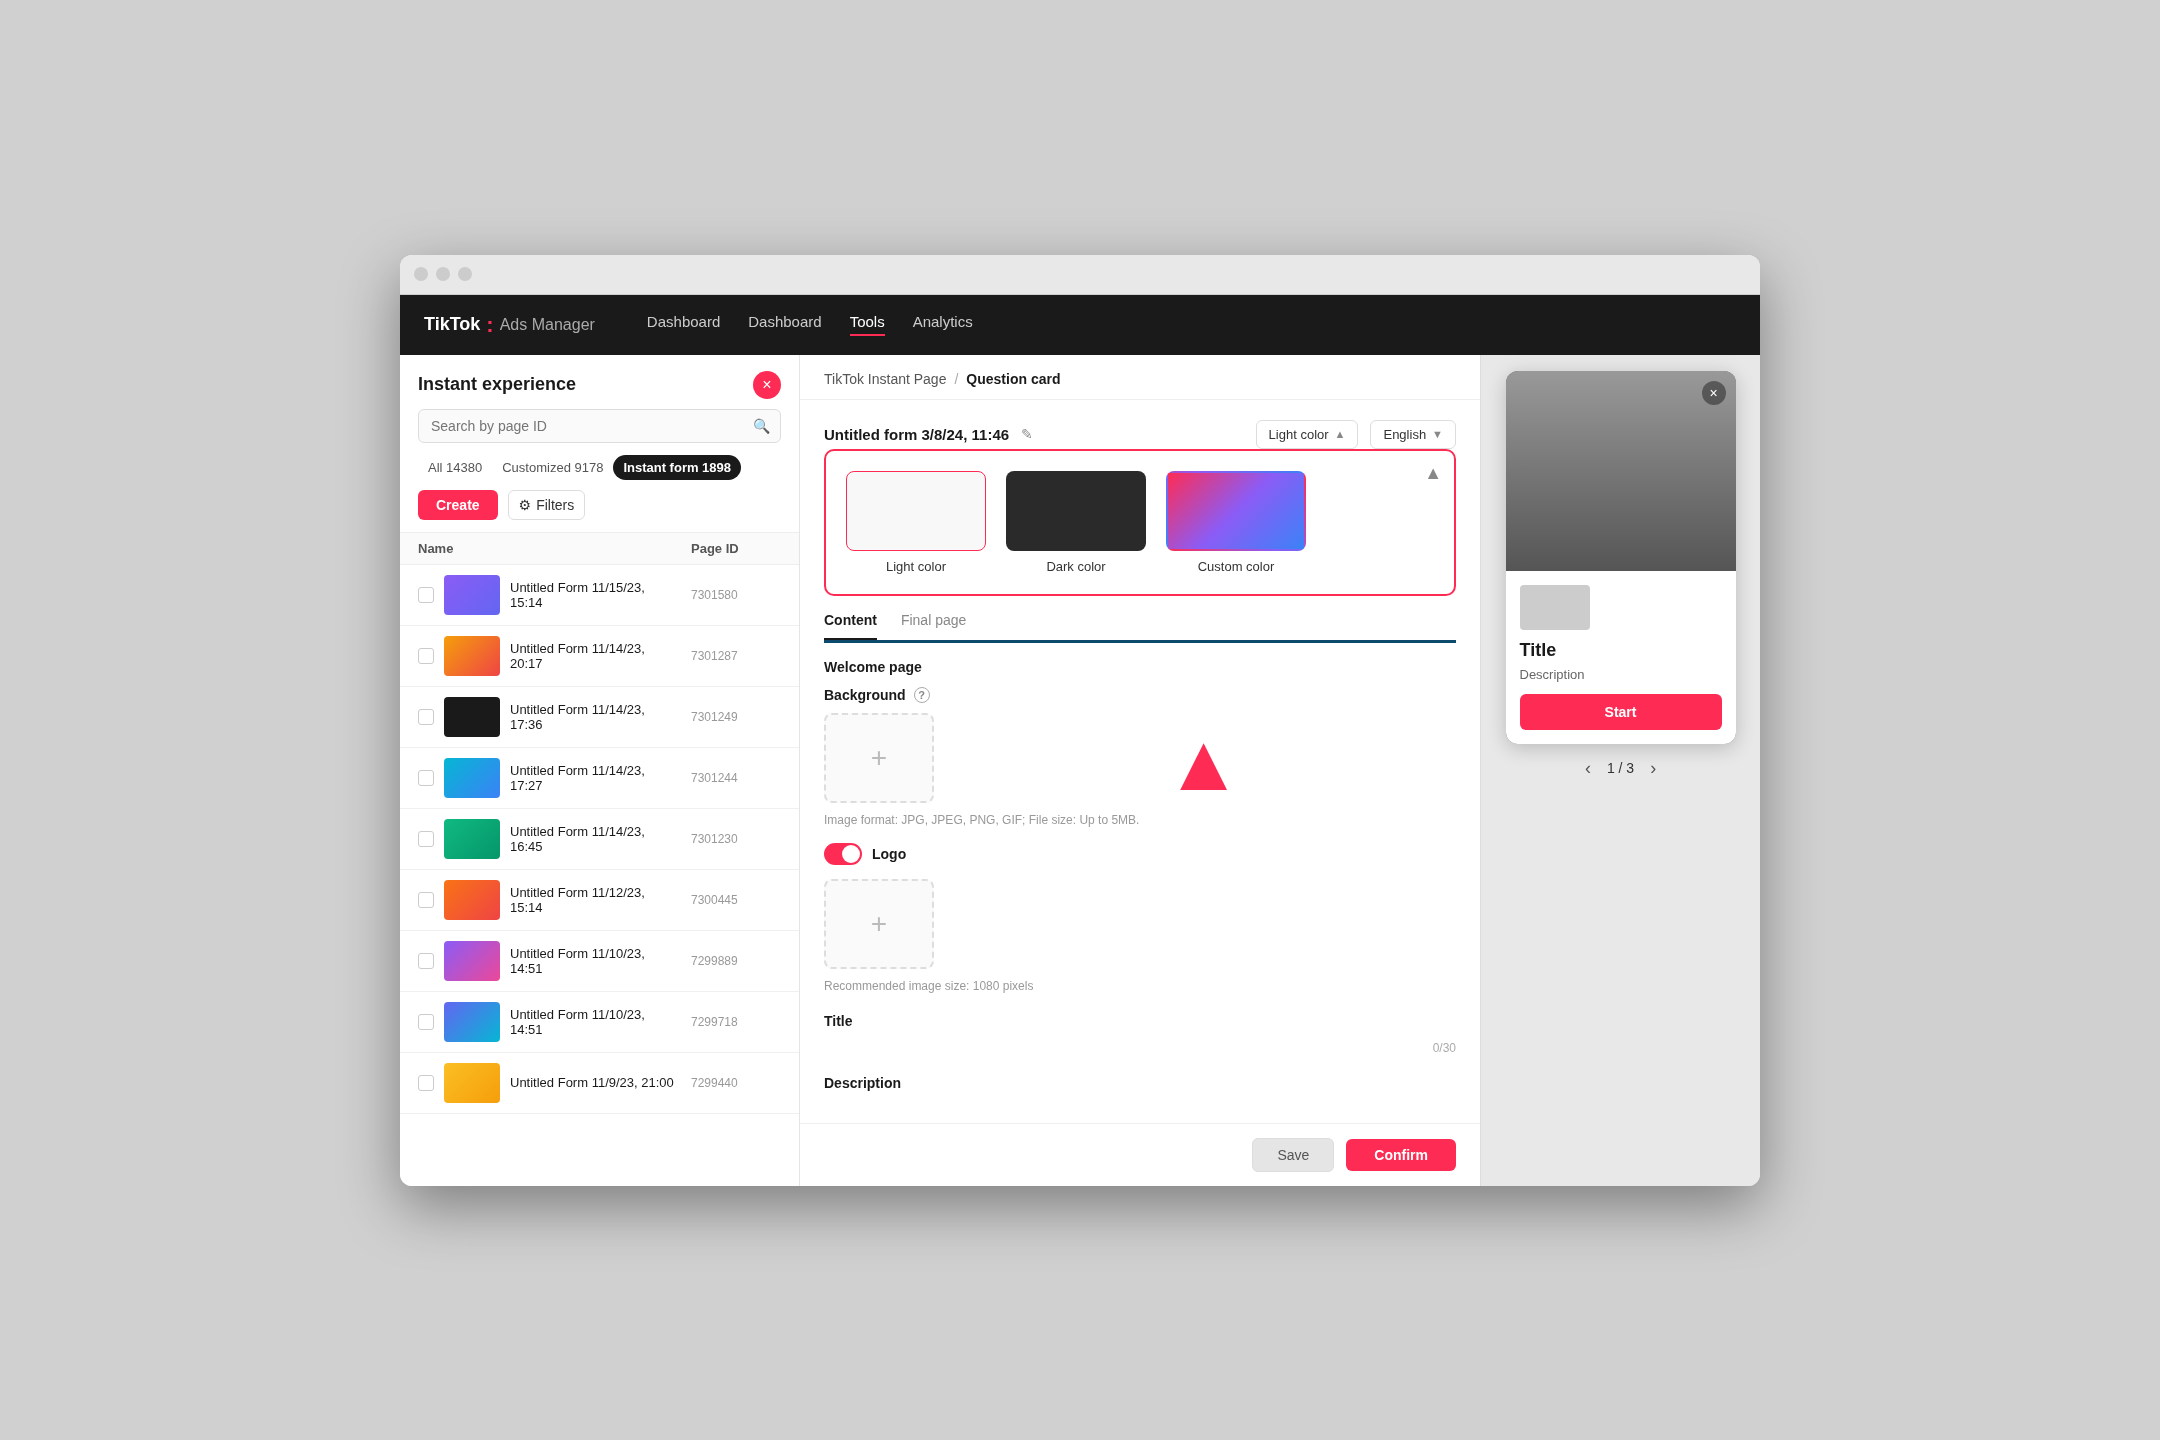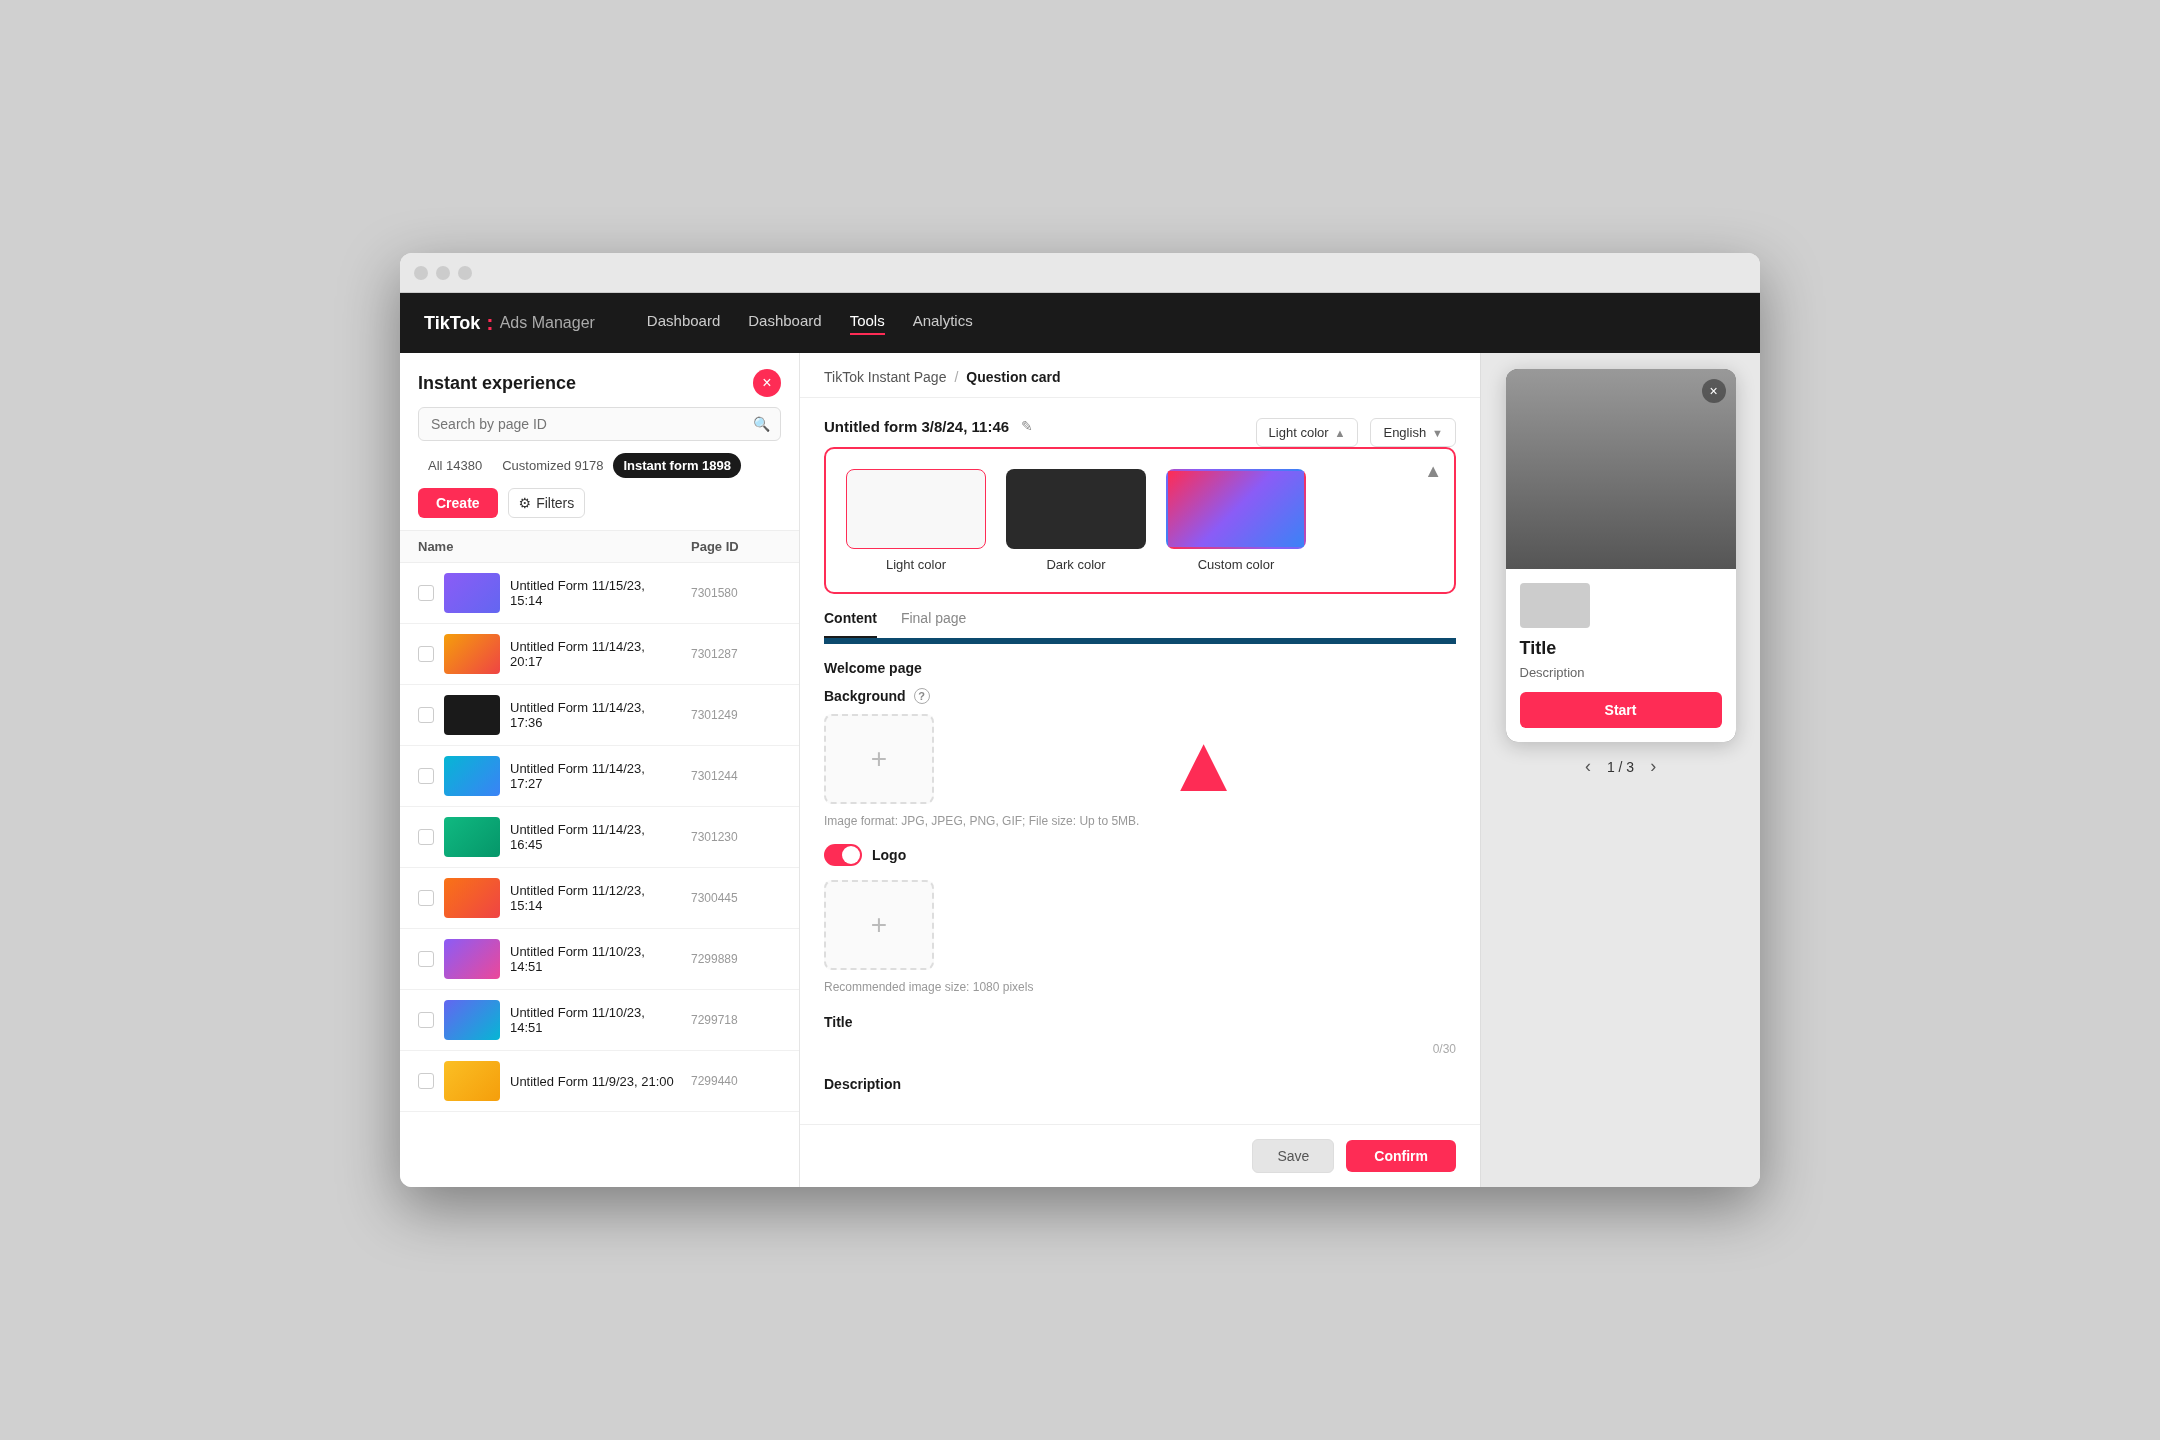--- a/index.html
+++ b/index.html
@@ -238,21 +238,21 @@
     .breadcrumb-sep { color: #aaa; }
     .breadcrumb-current { color: #1a1a1a; font-weight: 600; }
 
     .form-area {
       flex: 1;
       overflow-y: auto;
       padding: 20px 24px;
     }
     .form-title-row {
       display: flex;
-      align-items: flex-start;
+      align-items: center;
       gap: 12px;
     }
     .form-title-text {
       font-size: 15px;
       font-weight: 600;
       color: #1a1a1a;
     }
     .edit-icon {
       color: #888;
       font-size: 14px;
@@ -321,21 +321,21 @@
       cursor: pointer;
       color: #888;
       font-size: 18px;
     }
 
     
     .form-tabs {
       display: flex;
       gap: 24px;
       margin-bottom: 16px;
-      border-bottom: 6px solid #0c4a6e;
+      border-bottom: 3px solid #0c4a6e;
       padding-bottom: 0;
     }
     .form-tab {
       font-size: 14px;
       color: #888;
       cursor: pointer;
       padding-bottom: 10px;
     }
     .form-tab.active {
       color: #1a1a1a;

